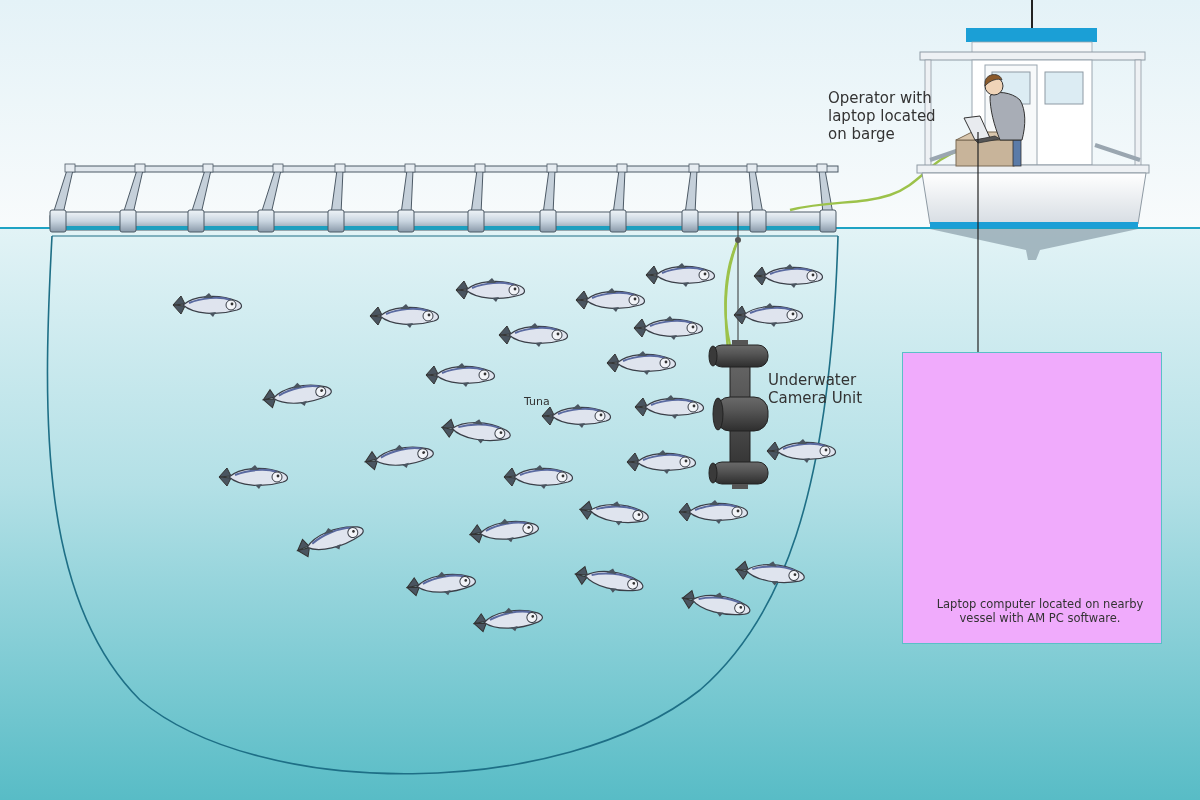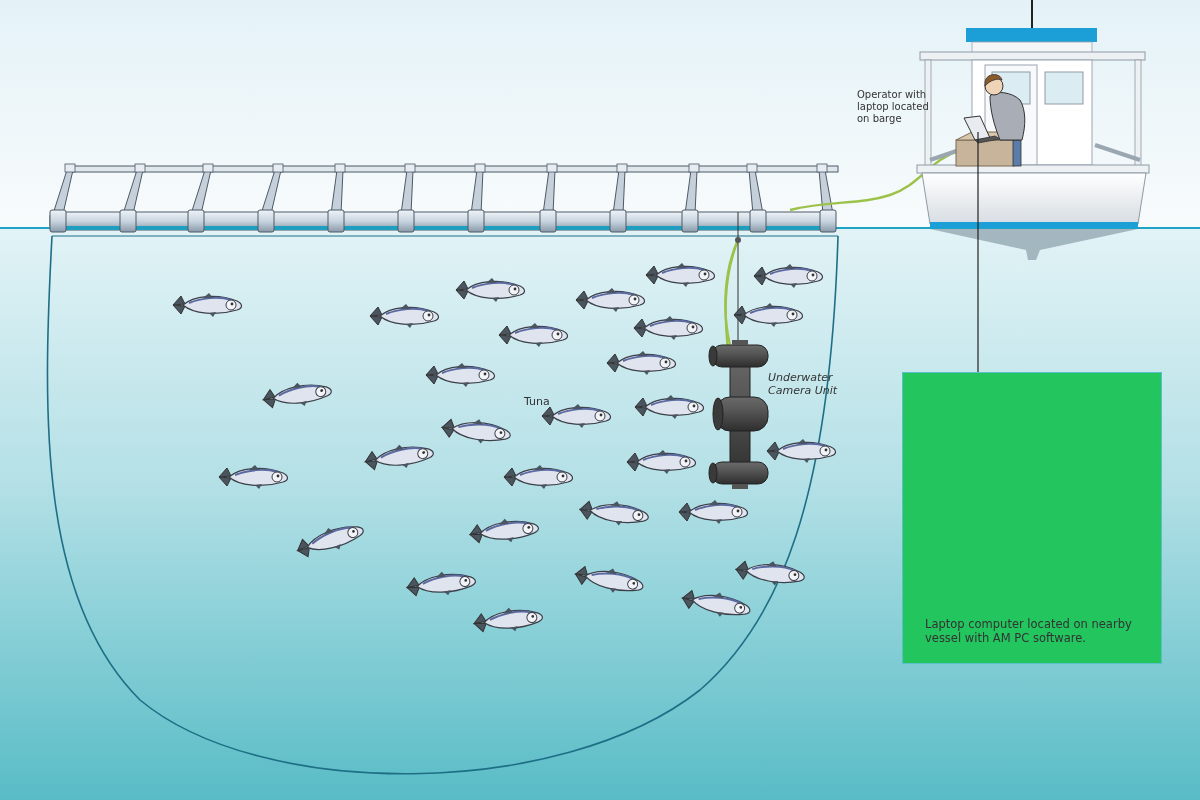--- a/index.html
+++ b/index.html
@@ -5,26 +5,26 @@
   html, body { margin: 0; padding: 0; }
   body {
     width: 1200px; height: 800px; overflow: hidden; position: relative;
     font-family: "DejaVu Sans", sans-serif;
   }
   #scene { position: absolute; left: 0; top: 0; width: 1200px; height: 800px; }
   .label {
     position: absolute; font-family: "DejaVu Sans", sans-serif;
     color: #333; line-height: 1.2; white-space: pre-line;
   }
-  #operator-label { left: 828px; top: 89px; font-size: 10px; margin-left: 29px; }
-  #camera-label { left: 768px; top: 371px; font-size: 11px; font-style: italic; }
+  #operator-label { left: 828px; top: 89px; font-size: 15px; }
+  #camera-label { left: 768px; top: 371px; font-size: 15px; }
   #tuna-label { left: 524px; top: 395px; font-size: 11px; }
   #laptop-panel {
-    position: absolute; left: 902px; top: 372px; width: 260px; height: 292px;
-    background: #22c55e; border: 1.5px solid #5bbfc7; box-sizing: border-box;
+    position: absolute; left: 902px; top: 352px; width: 260px; height: 292px;
+    background: #f0abfc; border: 1.5px solid #5bbfc7; box-sizing: border-box; text-align: center;
   }
   #laptop-caption {
     position: absolute; left: 22px; top: 244px; width: 230px;
     font-size: 11.5px; color: #333; line-height: 1.25;
   }
 </style>
 </head>
 <body>
 
 <svg id="scene" viewBox="0 0 1200 800" xmlns="http://www.w3.org/2000/svg">

